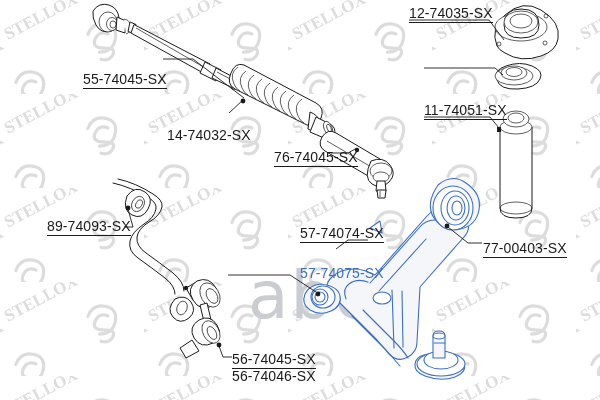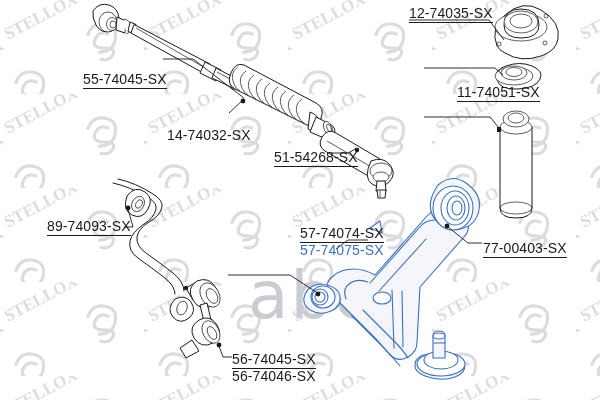--- a/index.html
+++ b/index.html
@@ -40,21 +40,21 @@
   
   .label {
     position: absolute;
     z-index: 5;
     font-family: "Liberation Sans", sans-serif;
     font-size: 14px;
     color: #1a1a1a;
     white-space: nowrap;
     letter-spacing: 0.1px;
   }
-  .label.blue { color: #3b6fc4; }
+  .label.blue { color: #3b6fc4; margin-top: 23px; }
   .label.ul {
     border-bottom: 1.2px solid #1a1a1a;
     padding-bottom: 1px;
   }
 </style>
 </head>
 <body>
 
 <div id="page">
 
@@ -263,26 +263,26 @@
       <path class="ld" d="M482 243 L468 243 L448 227"></path>
       <path class="ld" d="M232 357 L223 357 L219 346"></path>
     </g>
   </svg>
 
   <div class="label ul" style="left:83px; top:55px;margin-top:16px;">55-74045-SX</div>
 
 
   <div class="label" style="left:167px; top:127px;">14-74032-SX</div>
 
-  <div class="label ul" style="left:274px; top:149px;">51-54268-SX</div>
+  <div class="label ul" style="left:274px; top:149px;">76-74045-SX</div>
 
   <div class="label ul" style="left:409px; top:5px;">12-74035-SX</div>
 
 
-  <div class="label ul" style="left:424px; top:84px;margin-left:33px;">11-74051-SX</div>
+  <div class="label ul" style="left:424px; top:102px;">11-74051-SX</div>
 
   <div class="label ul" style="left:47px; top:218px;">89-74093-SX</div>
 
 
   <div class="label ul" style="left:300px; top:225px;">57-74074-SX</div>
 
   <div class="label blue" style="left:300px; top:242px;">57-74075-SX</div>
 
   <div class="label ul" style="left:483px; top:240px;">77-00403-SX</div>
 

